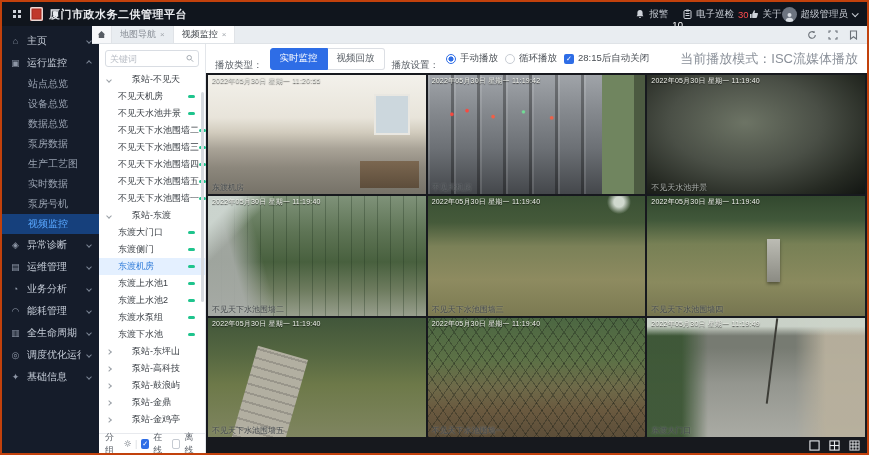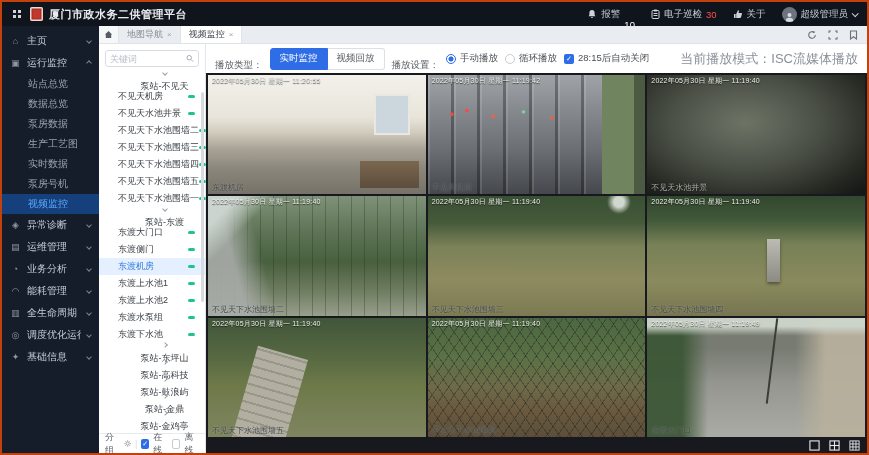--- a/index.html
+++ b/index.html
@@ -5,56 +5,56 @@
   * { margin:0; padding:0; box-sizing:border-box; }
   html,body { background:#2b2b2b; font-family:"Liberation Sans", sans-serif; }
   .frame { position:relative; width:869px; height:455px; border:2px solid #c2410c; background:#101622; overflow:hidden; }
 
   
   .header { position:absolute; top:0; left:0; right:0; height:24px; background:#10151d; display:flex; align-items:center; padding:0 10px; }
   .collapse-icon { width:10px; height:10px; margin-right:8px; cursor:pointer; position:relative; }
   .collapse-icon i { position:absolute; left:1px; top:1px; display:block; width:3px; height:3px; background:#cfd3da; box-shadow:5px 0 #cfd3da, 0 5px #cfd3da, 5px 5px #cfd3da; }
   .app-logo { width:13px; height:14px; background:#c0392b; border-radius:2px; box-shadow:inset 0 0 0 1.5px #e9d8d4, inset 0 0 0 3px #b03024; margin-right:6px; }
   .app-title { color:#e8eaee; font-size:11px; font-weight:bold; letter-spacing:.5px; }
-  .header-right { margin-left:auto; display:flex; align-items:center; gap:16px; color:#c9ced6; font-size:9.5px; }
+  .header-right { margin-left:auto; display:flex; align-items:center; gap:0; color:#c9ced6; font-size:9.5px; }
   .hr-item { display:flex; align-items:center; gap:4px; cursor:pointer; }
   .hr-item svg { display:block; }
   .count-white { color:#ffffff;margin-top:20px; }
   .count-red { color:#ff4d4f; }
   .avatar { width:15px; height:15px; border-radius:50%; background:#6d7480; overflow:hidden; display:flex; align-items:flex-end; justify-content:center; }
   .caret-down { width:5px; height:5px; border-right:1px solid #c9ced6; border-bottom:1px solid #c9ced6; transform:rotate(45deg) translateY(-1px); }
 
   
   .sidebar { position:absolute; top:24px; left:0; bottom:0; width:97px; background:#151c2a; padding-top:4px; font-size:10px; color:#aeb6c4; }
   .sb-top, .sb-other { height:22px; display:flex; align-items:center; padding:0 8px; gap:6px; cursor:pointer; color:#c6cdd8; }
   .sb-ico { width:11px; text-align:center; font-size:9px; color:#8d96a6; flex:0 0 11px; }
   .sb-label { flex:1; white-space:nowrap; overflow:hidden; }
   .chv { width:4px; height:4px; border-right:1px solid #7c8595; border-bottom:1px solid #7c8595; flex:0 0 4px; }
   .chv.down { transform:rotate(45deg); }
   .chv.up { transform:rotate(-135deg); }
   .chv.right { transform:rotate(-45deg); }
   .sb-sub { height:20px; display:flex; align-items:center; padding-left:26px; cursor:pointer; color:#9aa3b2; white-space:nowrap; }
   .sb-sub.active { background:#16407c; color:#59a7ff; }
 
   
-  .tabbar { position:absolute; top:24px; left:97px; right:0; height:18px; background:#e9edf1; display:flex; align-items:stretch; border-bottom:1px solid #dfe3e7; }
+  .tabbar { position:absolute; top:24px; left:90px; right:0; height:18px; background:#e9edf1; display:flex; align-items:stretch; border-bottom:1px solid #dfe3e7; }
   .tab-home { width:20px; background:#f6f7f9; display:flex; align-items:center; justify-content:center; cursor:pointer; border-right:1px solid #e0e3e7; }
   .tab { display:flex; align-items:center; gap:4px; padding:0 8px; font-size:9px; color:#868c94; cursor:pointer; border-right:1px solid #e0e3e7; }
   .tab.active { background:#ffffff; color:#43484e; }
   .tab-x { font-size:8px; color:#a3a8ae; cursor:pointer; }
   .tabbar-icons { margin-left:auto; display:flex; align-items:center; gap:11px; padding-right:9px; }
   .tabbar-icons svg { display:block; cursor:pointer; }
 
   
   .tree { position:absolute; top:42px; left:97px; bottom:0; width:107px; background:#ffffff; border-right:1px solid #e3e6ea; }
   .tree-search { margin:6px 6px 4px 6px; height:17px; border:1px solid #d9dde3; border-radius:3px; display:flex; align-items:center; padding:0 4px; gap:2px; }
   .tree-search input { border:none; outline:none; width:74px; font-size:9px; color:#606670; background:transparent; }
   .tree-search input::placeholder { color:#b9bec6; }
   .tree-list { font-size:9px; color:#3c4147; }
-  .t-group { height:17px; display:flex; align-items:center; gap:5px; padding-left:25px; cursor:pointer;flex-direction:column; }
+  .t-group { height:17px; display:flex; align-items:center; gap:21px; padding-left:8px; cursor:pointer; }
   .t-group .chv { border-color:#9aa0a6; }
   .t-cam { height:17px; display:flex; align-items:center; padding-left:19px; padding-right:10px; cursor:pointer; white-space:nowrap; }
   .t-cam .dot { margin-left:auto; width:7px; height:3px; border-radius:2px; background:#1fc48d; flex:0 0 7px; }
   .t-cam.sel { background:#e4f0ff; color:#2f7bd9; }
   .tree-scrollbar { position:absolute; right:1px; top:48px; width:3px; height:210px; border-radius:2px; background:#d7dbe0; cursor:pointer; }
   .tree-footer { position:absolute; bottom:0; left:0; right:0; height:20px; border-top:1px solid #e8eaee; display:flex; align-items:center; gap:4px; padding:0 6px; font-size:9px; color:#5a6068; background:#fff; }
   .tf-sep { color:#d8dce0; }
   .cb { width:10px; height:10px; border-radius:2px; display:flex; align-items:center; justify-content:center; font-size:7px; cursor:pointer; }
   .cb.on { background:#2e6de6; color:#fff; }
   .cb.off { background:#fff; border:1px solid #c6cbd2; }
@@ -180,20 +180,23 @@
     </div>
     <div class="sb-top">
       <span class="sb-ico">▣</span>
       <span class="sb-label">运行监控</span>
       <span class="chv up"></span>
     </div>
     <div class="sb-sub">
         <span>站点总览</span>
       </div>
     <div class="sb-sub">
+        <span>设备总览</span>
+      </div>
+    <div class="sb-sub">
         <span>数据总览</span>
       </div>
     <div class="sb-sub">
         <span>泵房数据</span>
       </div>
     <div class="sb-sub">
         <span>生产工艺图</span>
       </div>
     <div class="sb-sub">
         <span>实时数据</span>

